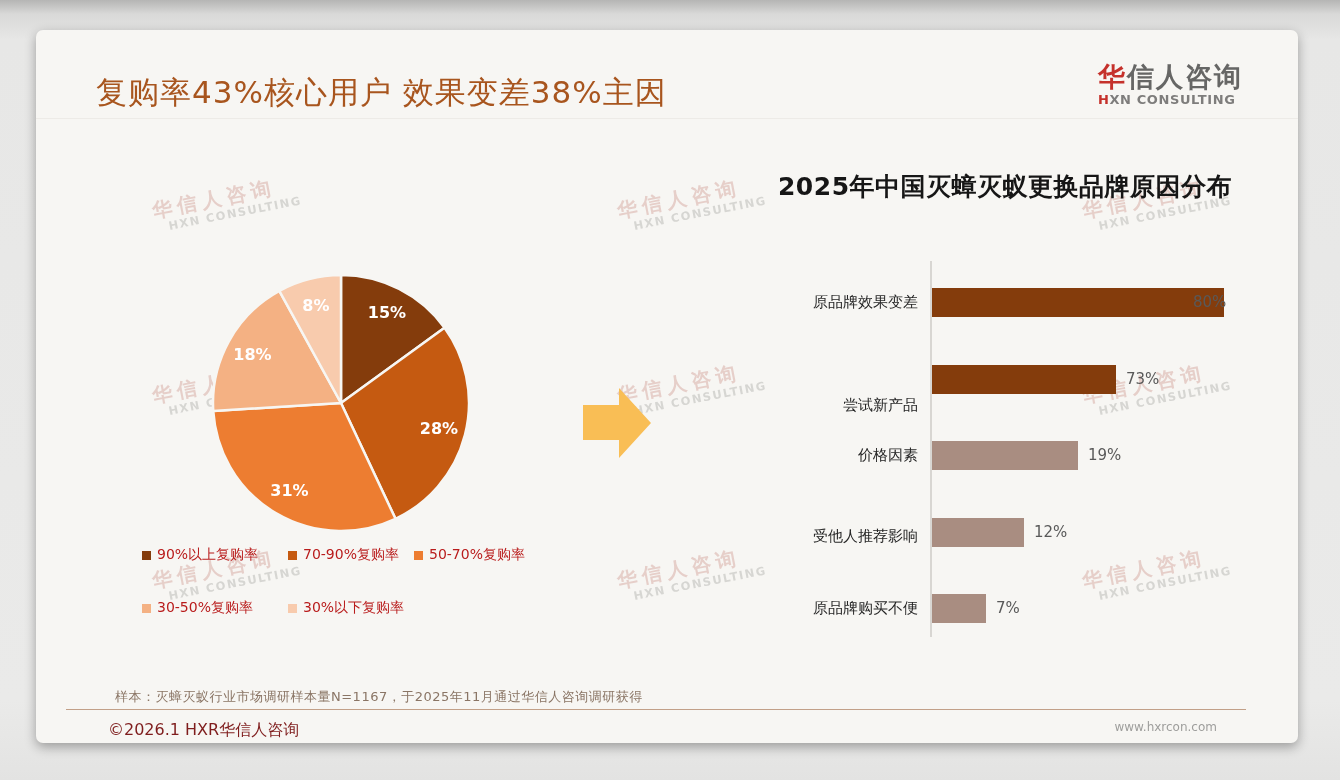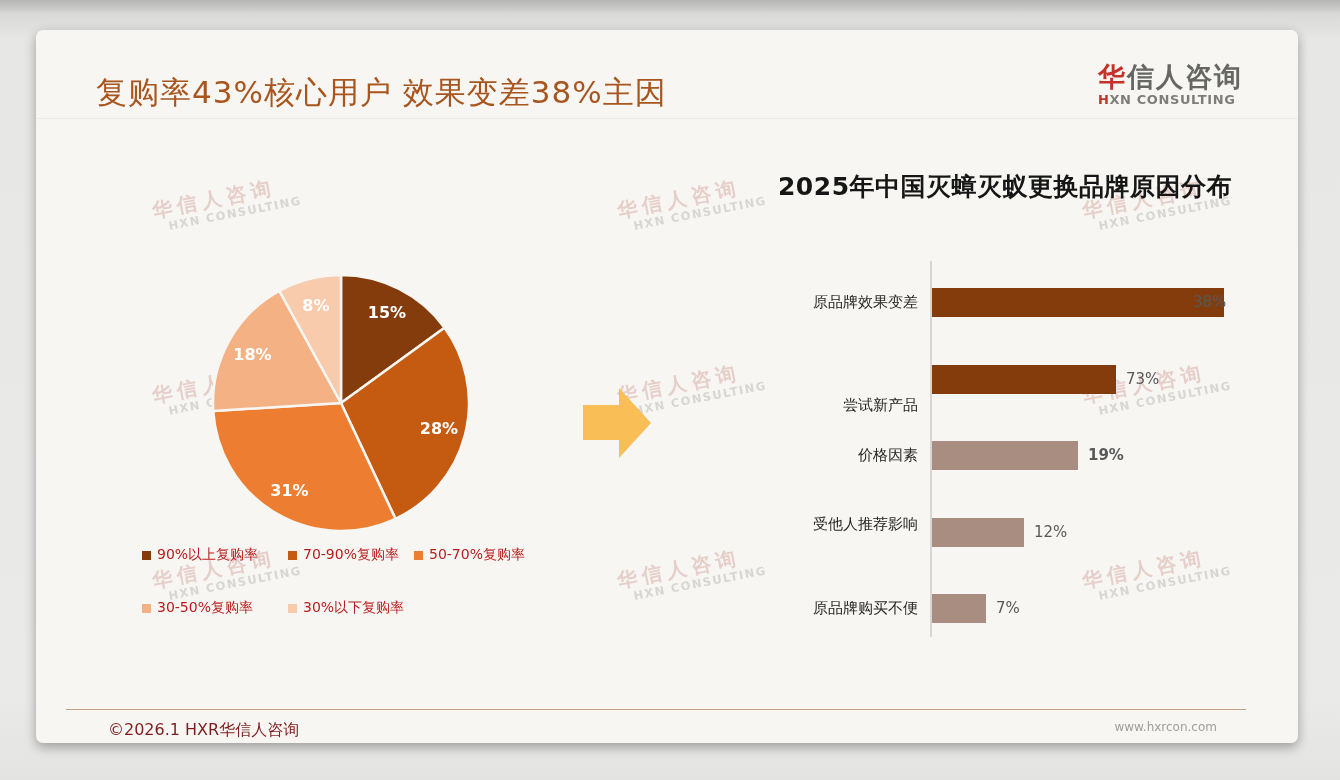--- a/index.html
+++ b/index.html
@@ -150,33 +150,34 @@
     <svg width="68" height="70" viewBox="0 0 68 70">
       <polygon id="arrow-poly" points="0,17 36,17 36,0 68,35 36,70 36,52 0,52" fill="#f9be55"></polygon>
     </svg>
   </div>
 
   <div class="abs" id="bar-chart">
     <div id="bar-axis"></div>
     <div id="bar-rows">
         <div class="cat-label" style="top: 38px; font-family: Liberation Serif, serif;">原品牌效果变差</div>
         <div class="hbar" style="top: 33px; width: 292px; background: rgb(132, 60, 12);"></div>
-        <div class="val-label" style="top: 38px; left: 527px; color: rgb(89, 89, 89);">38%</div>
+        <div class="val-label" style="top: 38px; left: 527px; color: rgb(89, 89, 89);">80%</div>
         <div class="cat-label" style="top: 115px; margin-top: 26px;">尝试新产品</div>
         <div class="hbar" style="top: 110px; width: 184px; background: rgb(132, 60, 12);"></div>
         <div class="val-label" style="top: 115px; left: 460px; color: rgb(89, 89, 89);">73%</div>
         <div class="cat-label" style="top: 191px;">价格因素</div>
         <div class="hbar" style="top: 186px; width: 146px; background: rgb(169, 141, 129);"></div>
-        <div class="val-label" style="top: 191px; left: 422px; color: rgb(89, 89, 89); font-weight: bold;">19%</div>
-        <div class="cat-label" style="top: 260px; font-family: Liberation Serif, serif;">受他人推荐影响</div>
+        <div class="val-label" style="top: 191px; left: 422px; color: rgb(89, 89, 89);">19%</div>
+        <div class="cat-label" style="top: 272px; font-family: Liberation Serif, serif;">受他人推荐影响</div>
         <div class="hbar" style="top: 263px; width: 92px; background: rgb(169, 141, 129);"></div>
         <div class="val-label" style="top: 268px; left: 368px; color: rgb(89, 89, 89);">12%</div>
         <div class="cat-label" style="top: 344px;">原品牌购买不便</div>
         <div class="hbar" style="top: 339px; width: 54px; background: rgb(169, 141, 129);"></div>
         <div class="val-label" style="top: 344px; left: 330px; color: rgb(89, 89, 89);">7%</div>
       </div>
   </div>
 
+  <div class="abs footnote">样本：灭蟑灭蚁行业市场调研样本量N=1167，于2025年11月通过华信人咨询调研获得</div>
   <div class="abs footer-rule"></div>
   <div class="abs copyright">©2026.1 HXR华信人咨询</div>
   <div class="abs website">www.hxrcon.com</div>
 
 </div>
 
 </body></html>

